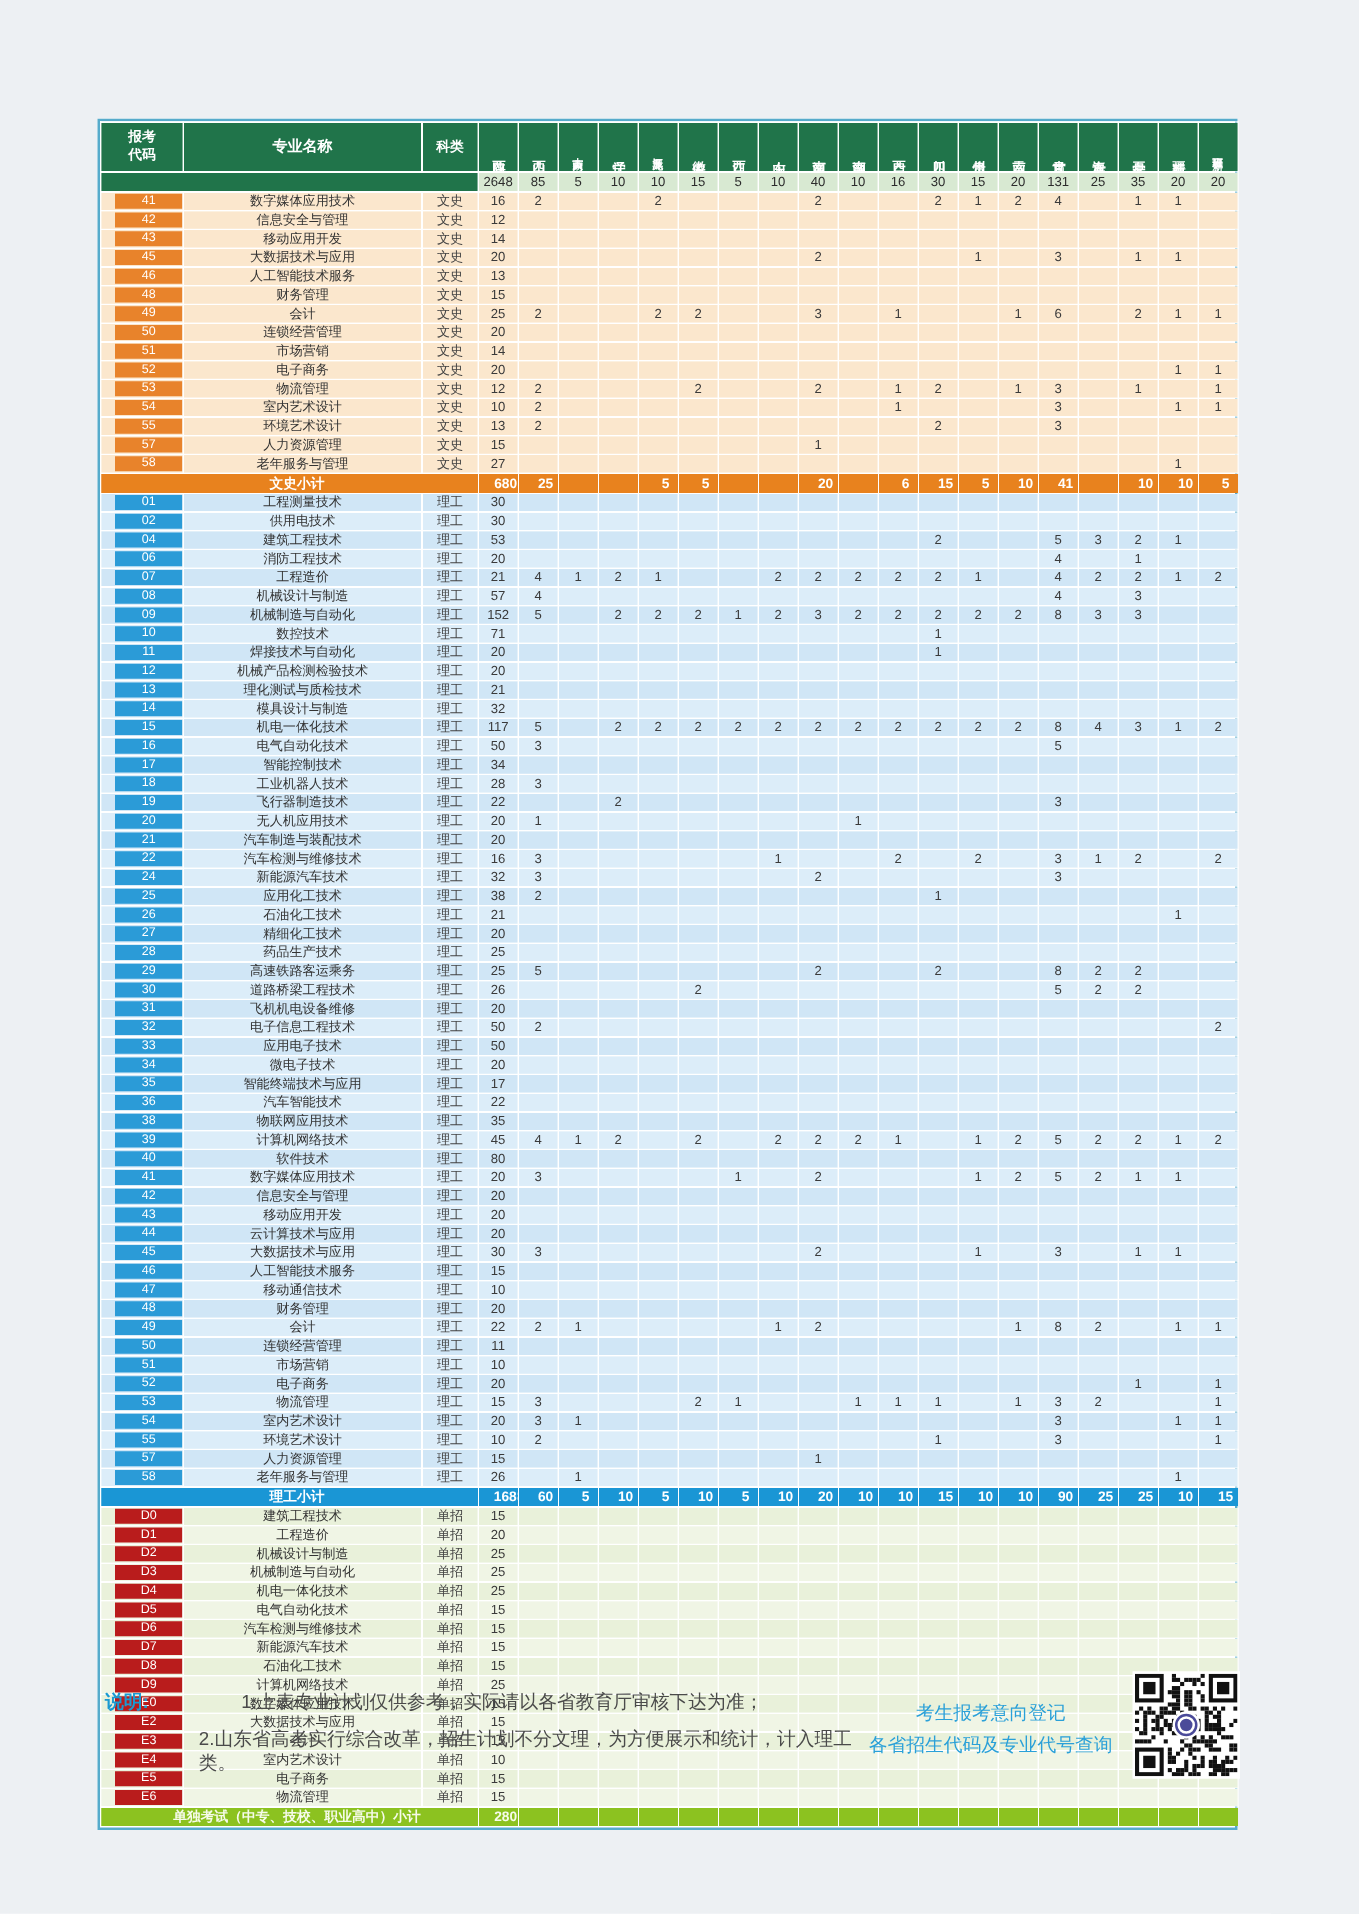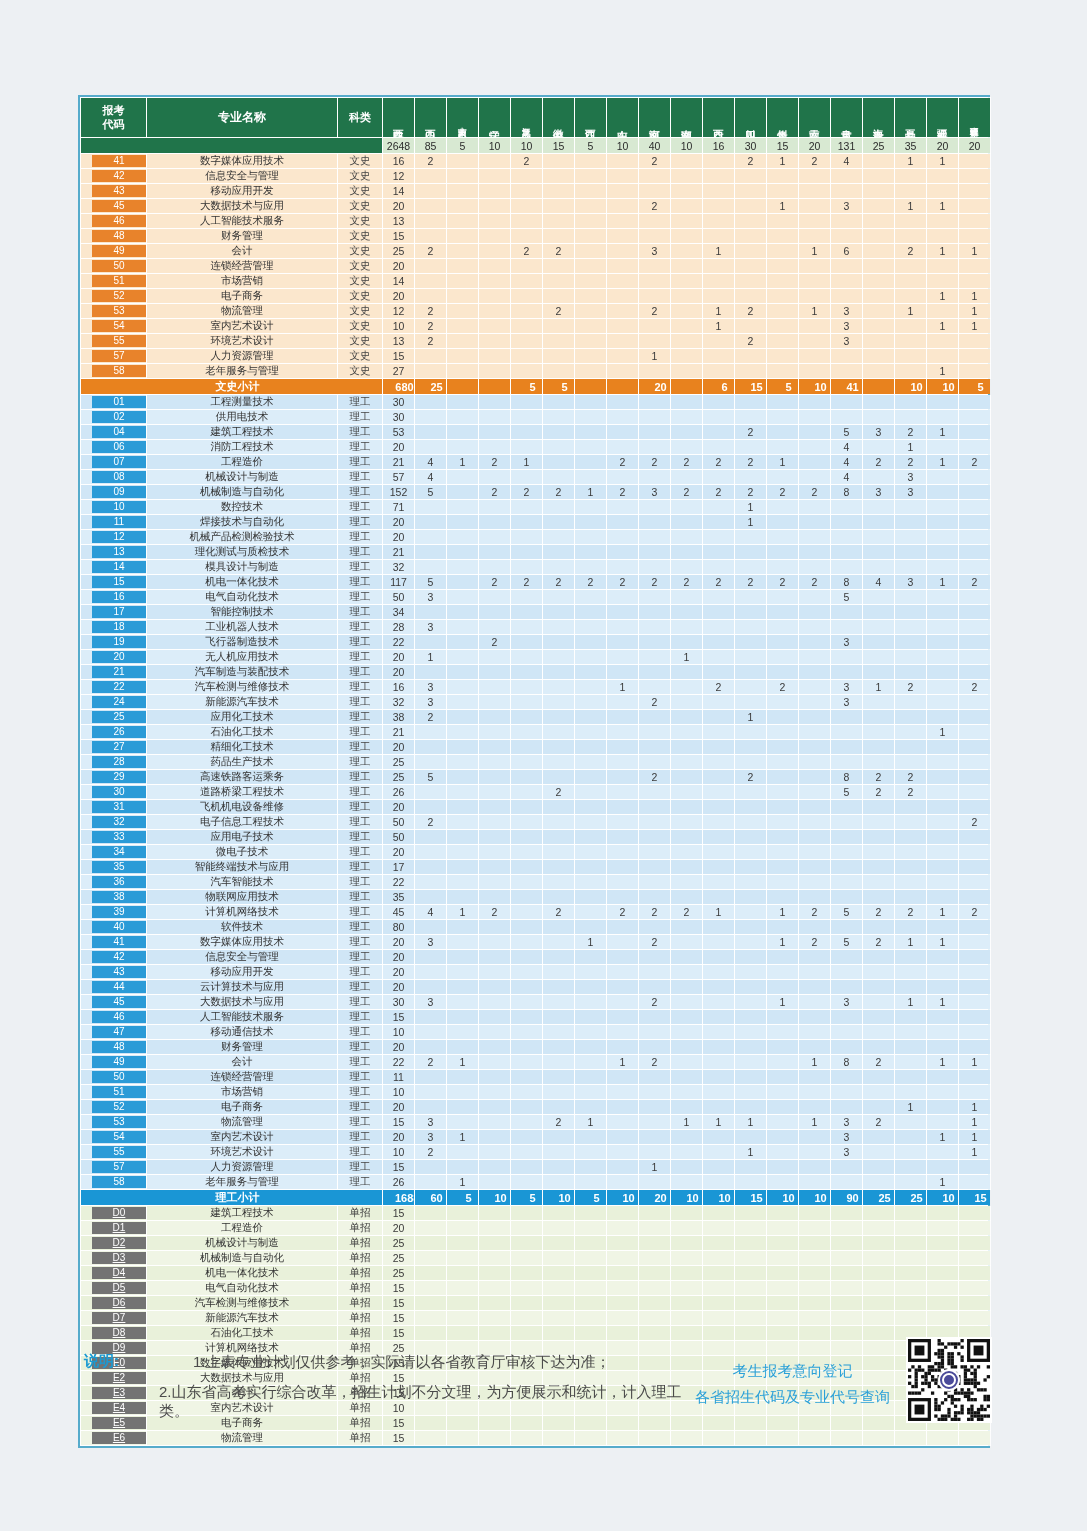--- a/index.html
+++ b/index.html
@@ -50,21 +50,21 @@
   tr.sec-dz td { background:#e9f1da; }
   tr.sec-dz.alt td { background:#f0f5e5; }
   
   td.codecell { padding-left:6px; }
   .codebox {
     display:block; margin-left:5px; height:12px; line-height:12px;
     color:#fff; font-size:10px; text-align:center;
   }
   .cb-ws { background:#e8832b; }
   .cb-lg { background:#2b9bd7; }
-  .cb-dz { background:#737373;text-decoration:underline; }
+  .cb-dz { background:#b91c1c; }
   
   tr.subtotal td { color:#fff; font-weight:bold; font-size:11px; border-color:transparent;padding-left:12px; }
   tr.st-ws td { background:#e8821e; }
   tr.st-lg td { background:#1a96d5; }
   tr.st-dz td { background:#8cc220; color:#f6fbea; }
   tr.subtotal td.stlabel { text-align:center; }
   
   .notes { position:absolute; left:84px; top:1352px; width:600px; font-size:15px; color:#4a4a4a; }
   .notes .row { display:flex; margin-bottom:10px;gap:40px; }
   .notes .lbl { color:#1b9ad2; font-weight:bold; margin-right:6px; white-space:nowrap; }
@@ -2373,20 +2373,42 @@
           <td class="val"></td>
           <td class="val"></td>
         </tr>
         <tr class="sec-dz alt">
           <td class="codecell">
             <span class="codebox cb-dz">E6</span>
           </td>
           <td class="name">物流管理</td>
           <td class="subject">单招</td>
           <td class="val">15</td>
+          <td class="val"></td>
+          <td class="val"></td>
+          <td class="val"></td>
+          <td class="val"></td>
+          <td class="val"></td>
+          <td class="val"></td>
+          <td class="val"></td>
+          <td class="val"></td>
+          <td class="val"></td>
+          <td class="val"></td>
+          <td class="val"></td>
+          <td class="val"></td>
+          <td class="val"></td>
+          <td class="val"></td>
+          <td class="val"></td>
+          <td class="val"></td>
+          <td class="val"></td>
+          <td class="val"></td>
+        </tr>
+        <tr class="subtotal st-dz">
+          <td class="stlabel" colspan="3">单独考试（中专、技校、职业高中）小计</td>
+          <td class="val">280</td>
           <td class="val"></td>
           <td class="val"></td>
           <td class="val"></td>
           <td class="val"></td>
           <td class="val"></td>
           <td class="val"></td>
           <td class="val"></td>
           <td class="val"></td>
           <td class="val"></td>
           <td class="val"></td>

